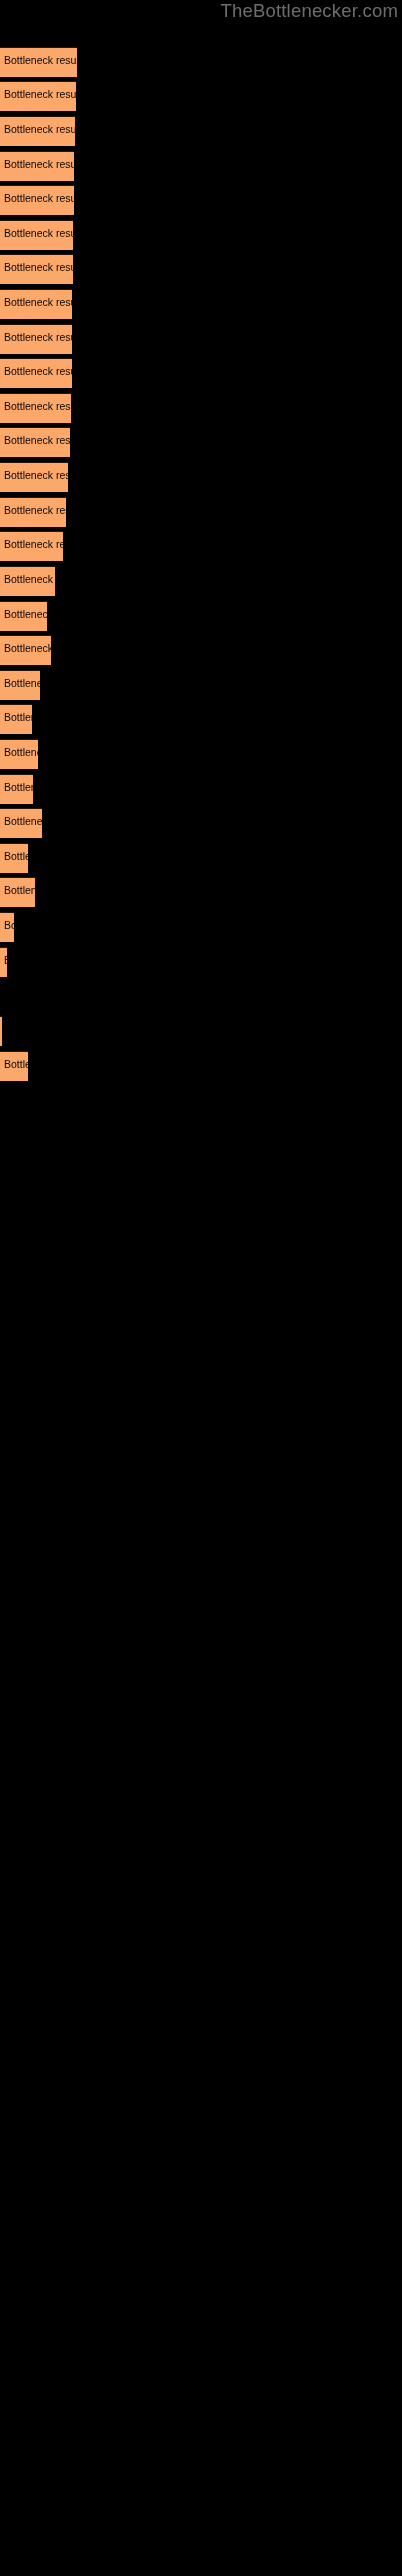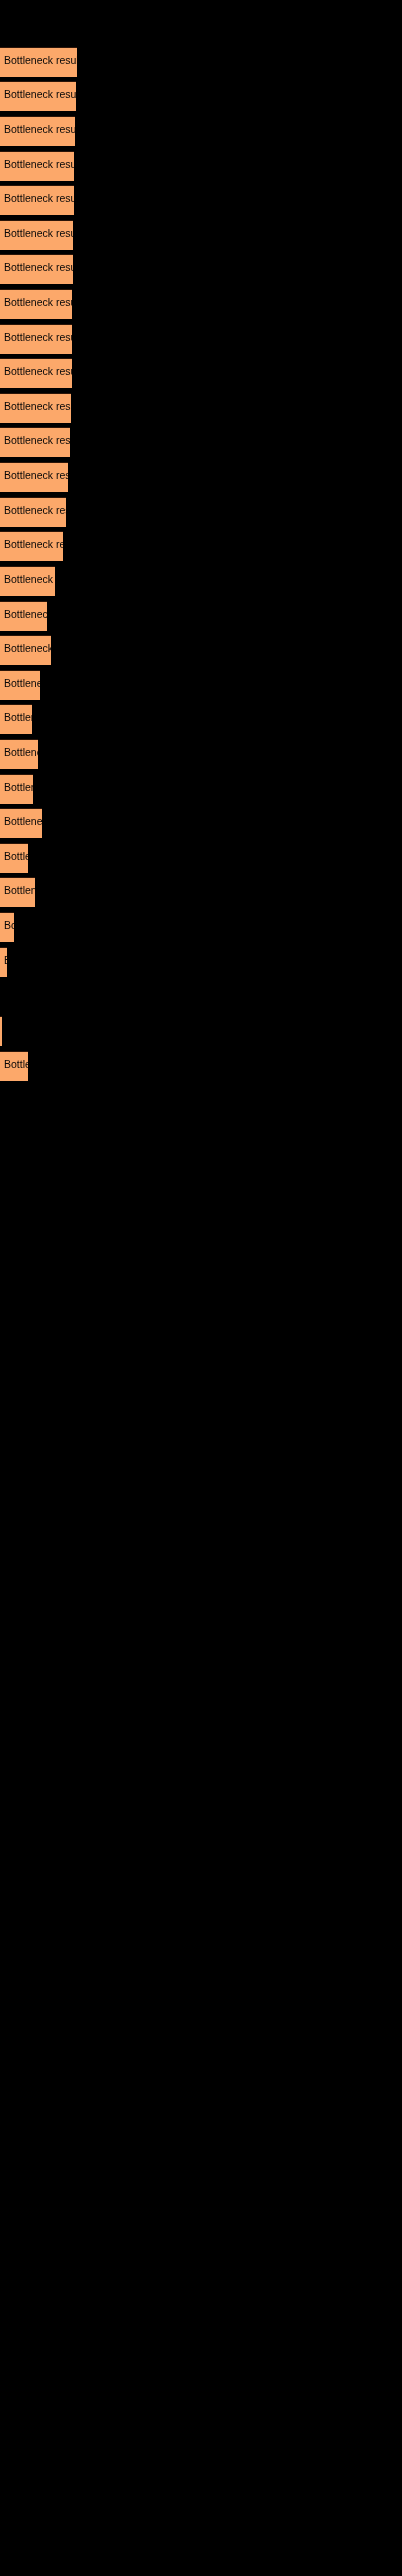--- a/index.html
+++ b/index.html
@@ -70,20 +70,21 @@
     color: #080808;
     white-space: nowrap;
     pointer-events: none;
   }
 </style>
 </head>
 <body>
 
 <div id="chart-root">
 
+  <div class="site-title">TheBottlenecker.com</div>
 
   <div class="bars-layer">
       <div class="bar-row" style="top: 47px; width: 403px;">
         <div class="bar" style="width: 77px; background: rgb(252, 168, 106); border-top-color: rgb(42, 20, 8);">
           <span class="bar-label" style="color: rgb(8, 8, 8);">Bottleneck result</span>
         </div>
       </div>
       <div class="bar-row" style="top: 81px; width: 403px;">
         <div class="bar" style="width: 76px; background: rgb(252, 168, 106); border-top-color: rgb(42, 20, 8);">
           <span class="bar-label" style="color: rgb(8, 8, 8);">Bottleneck result</span>

